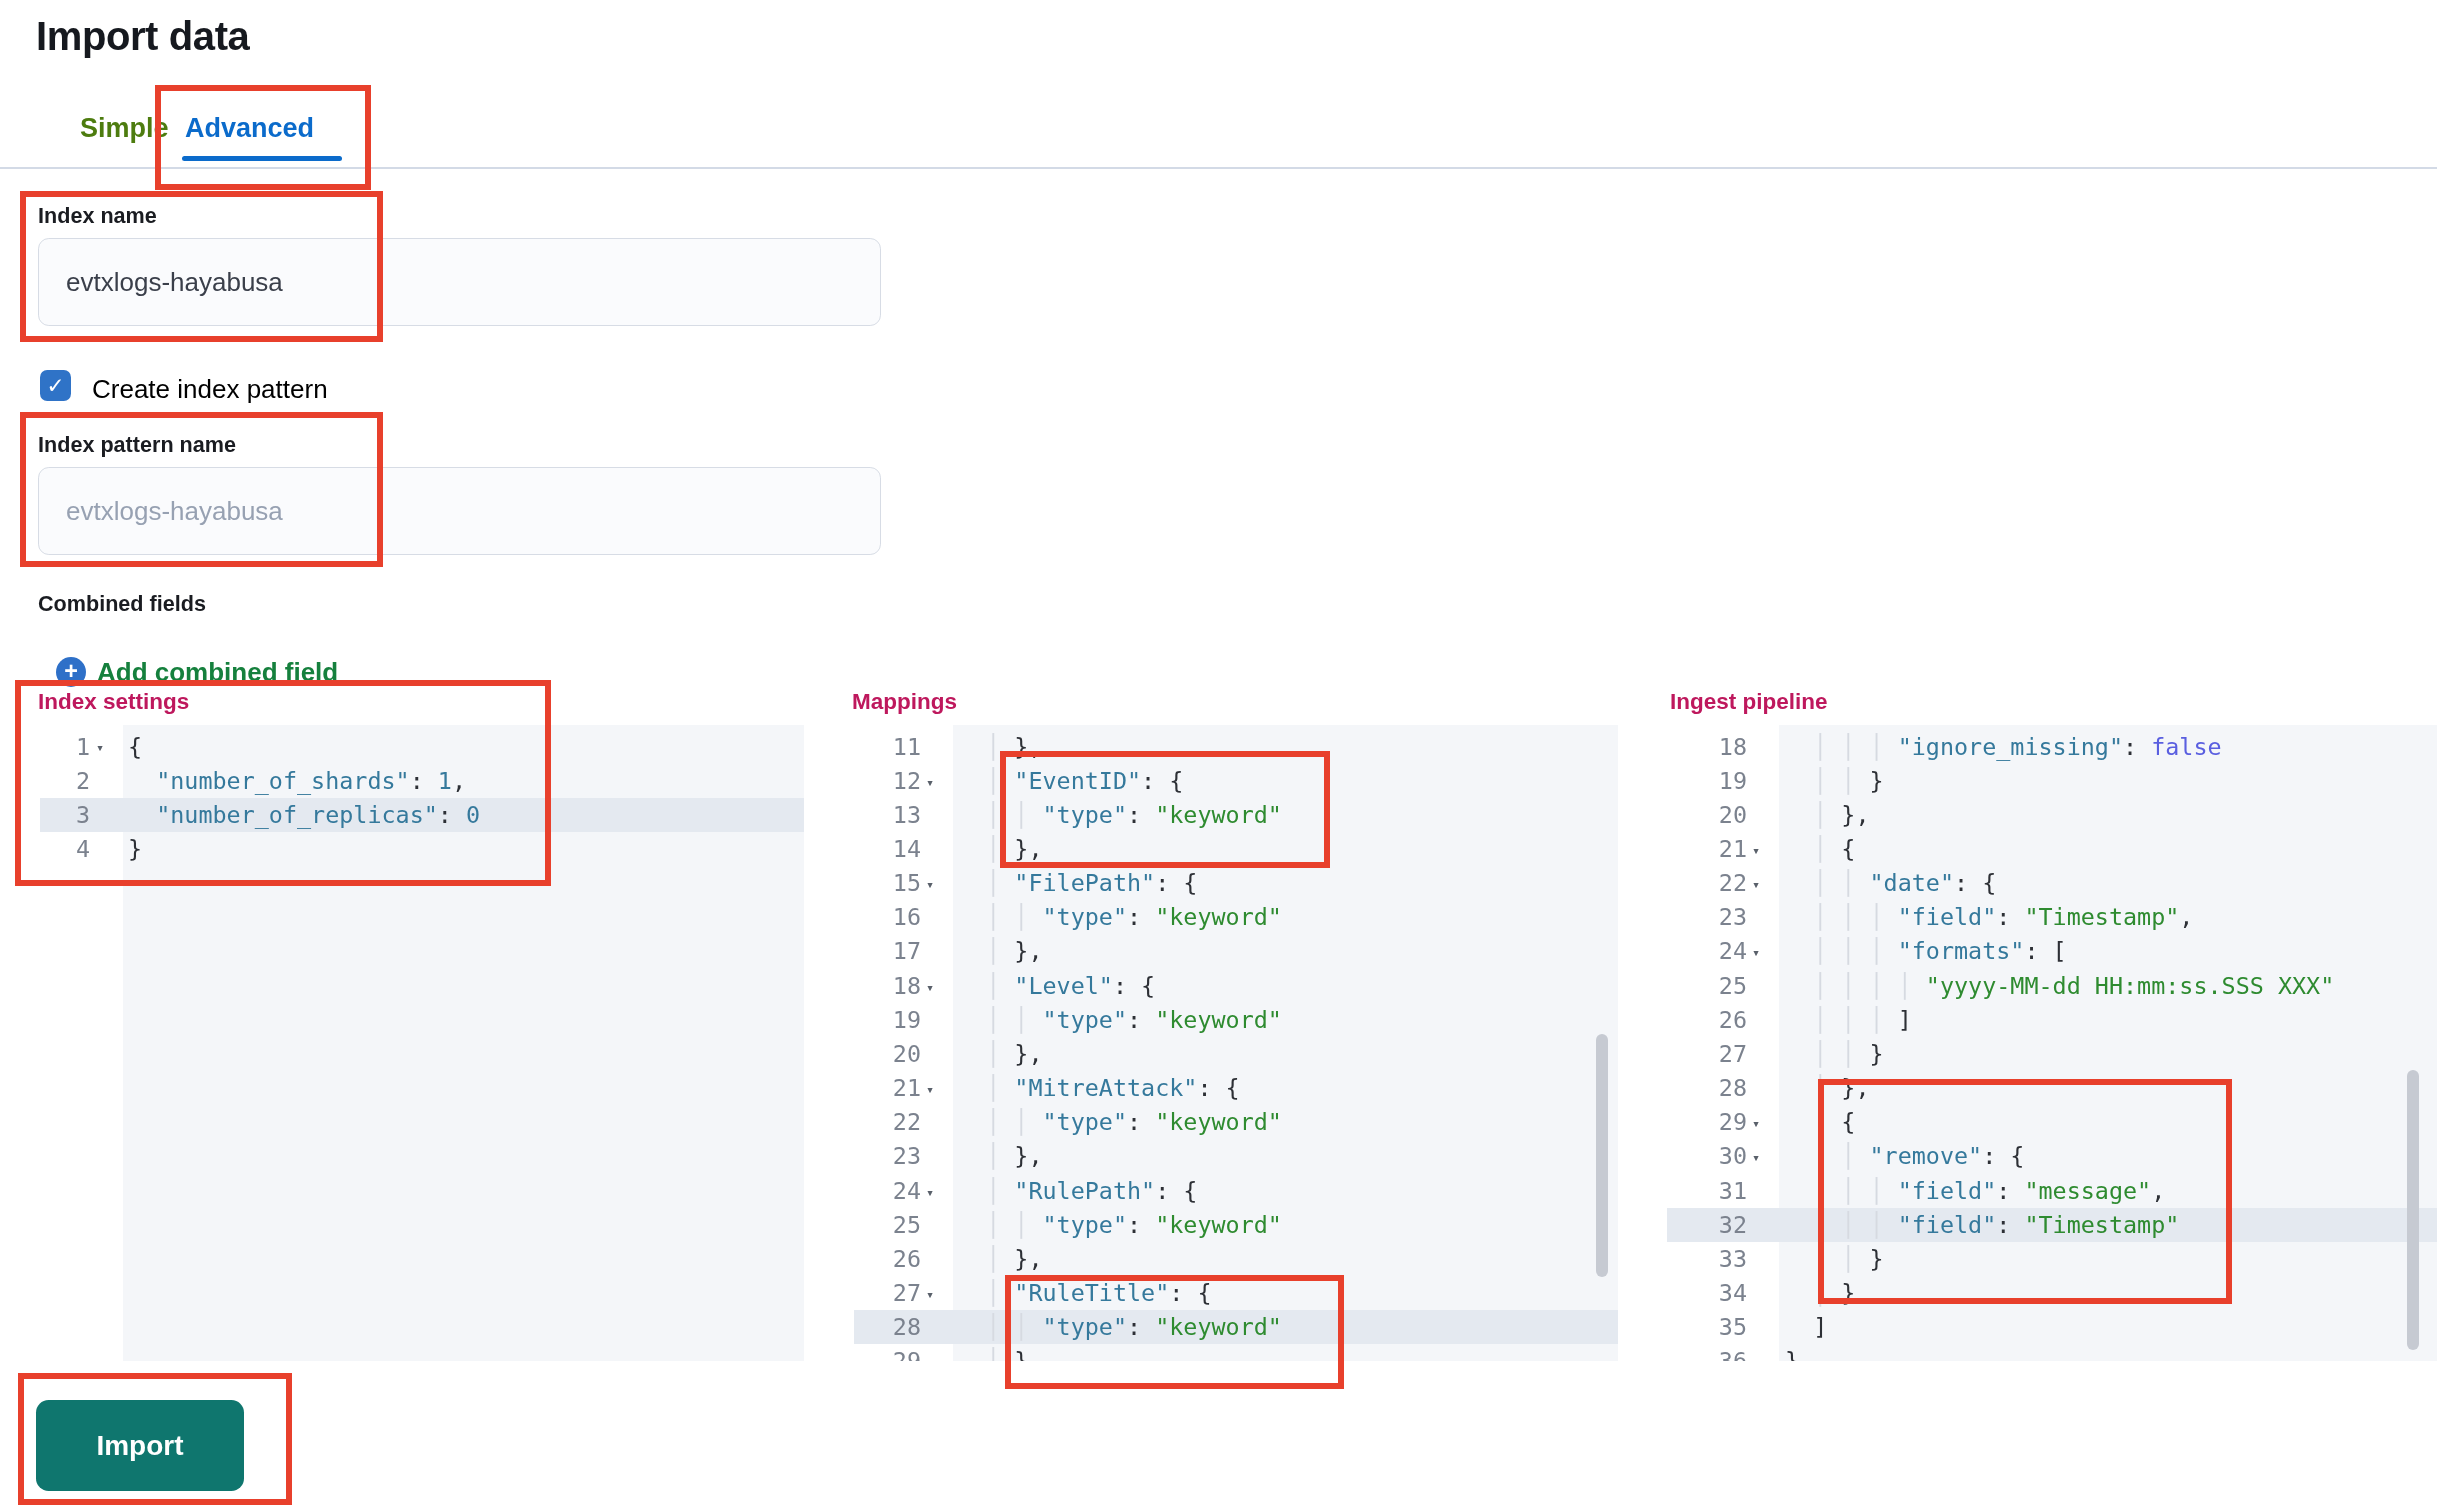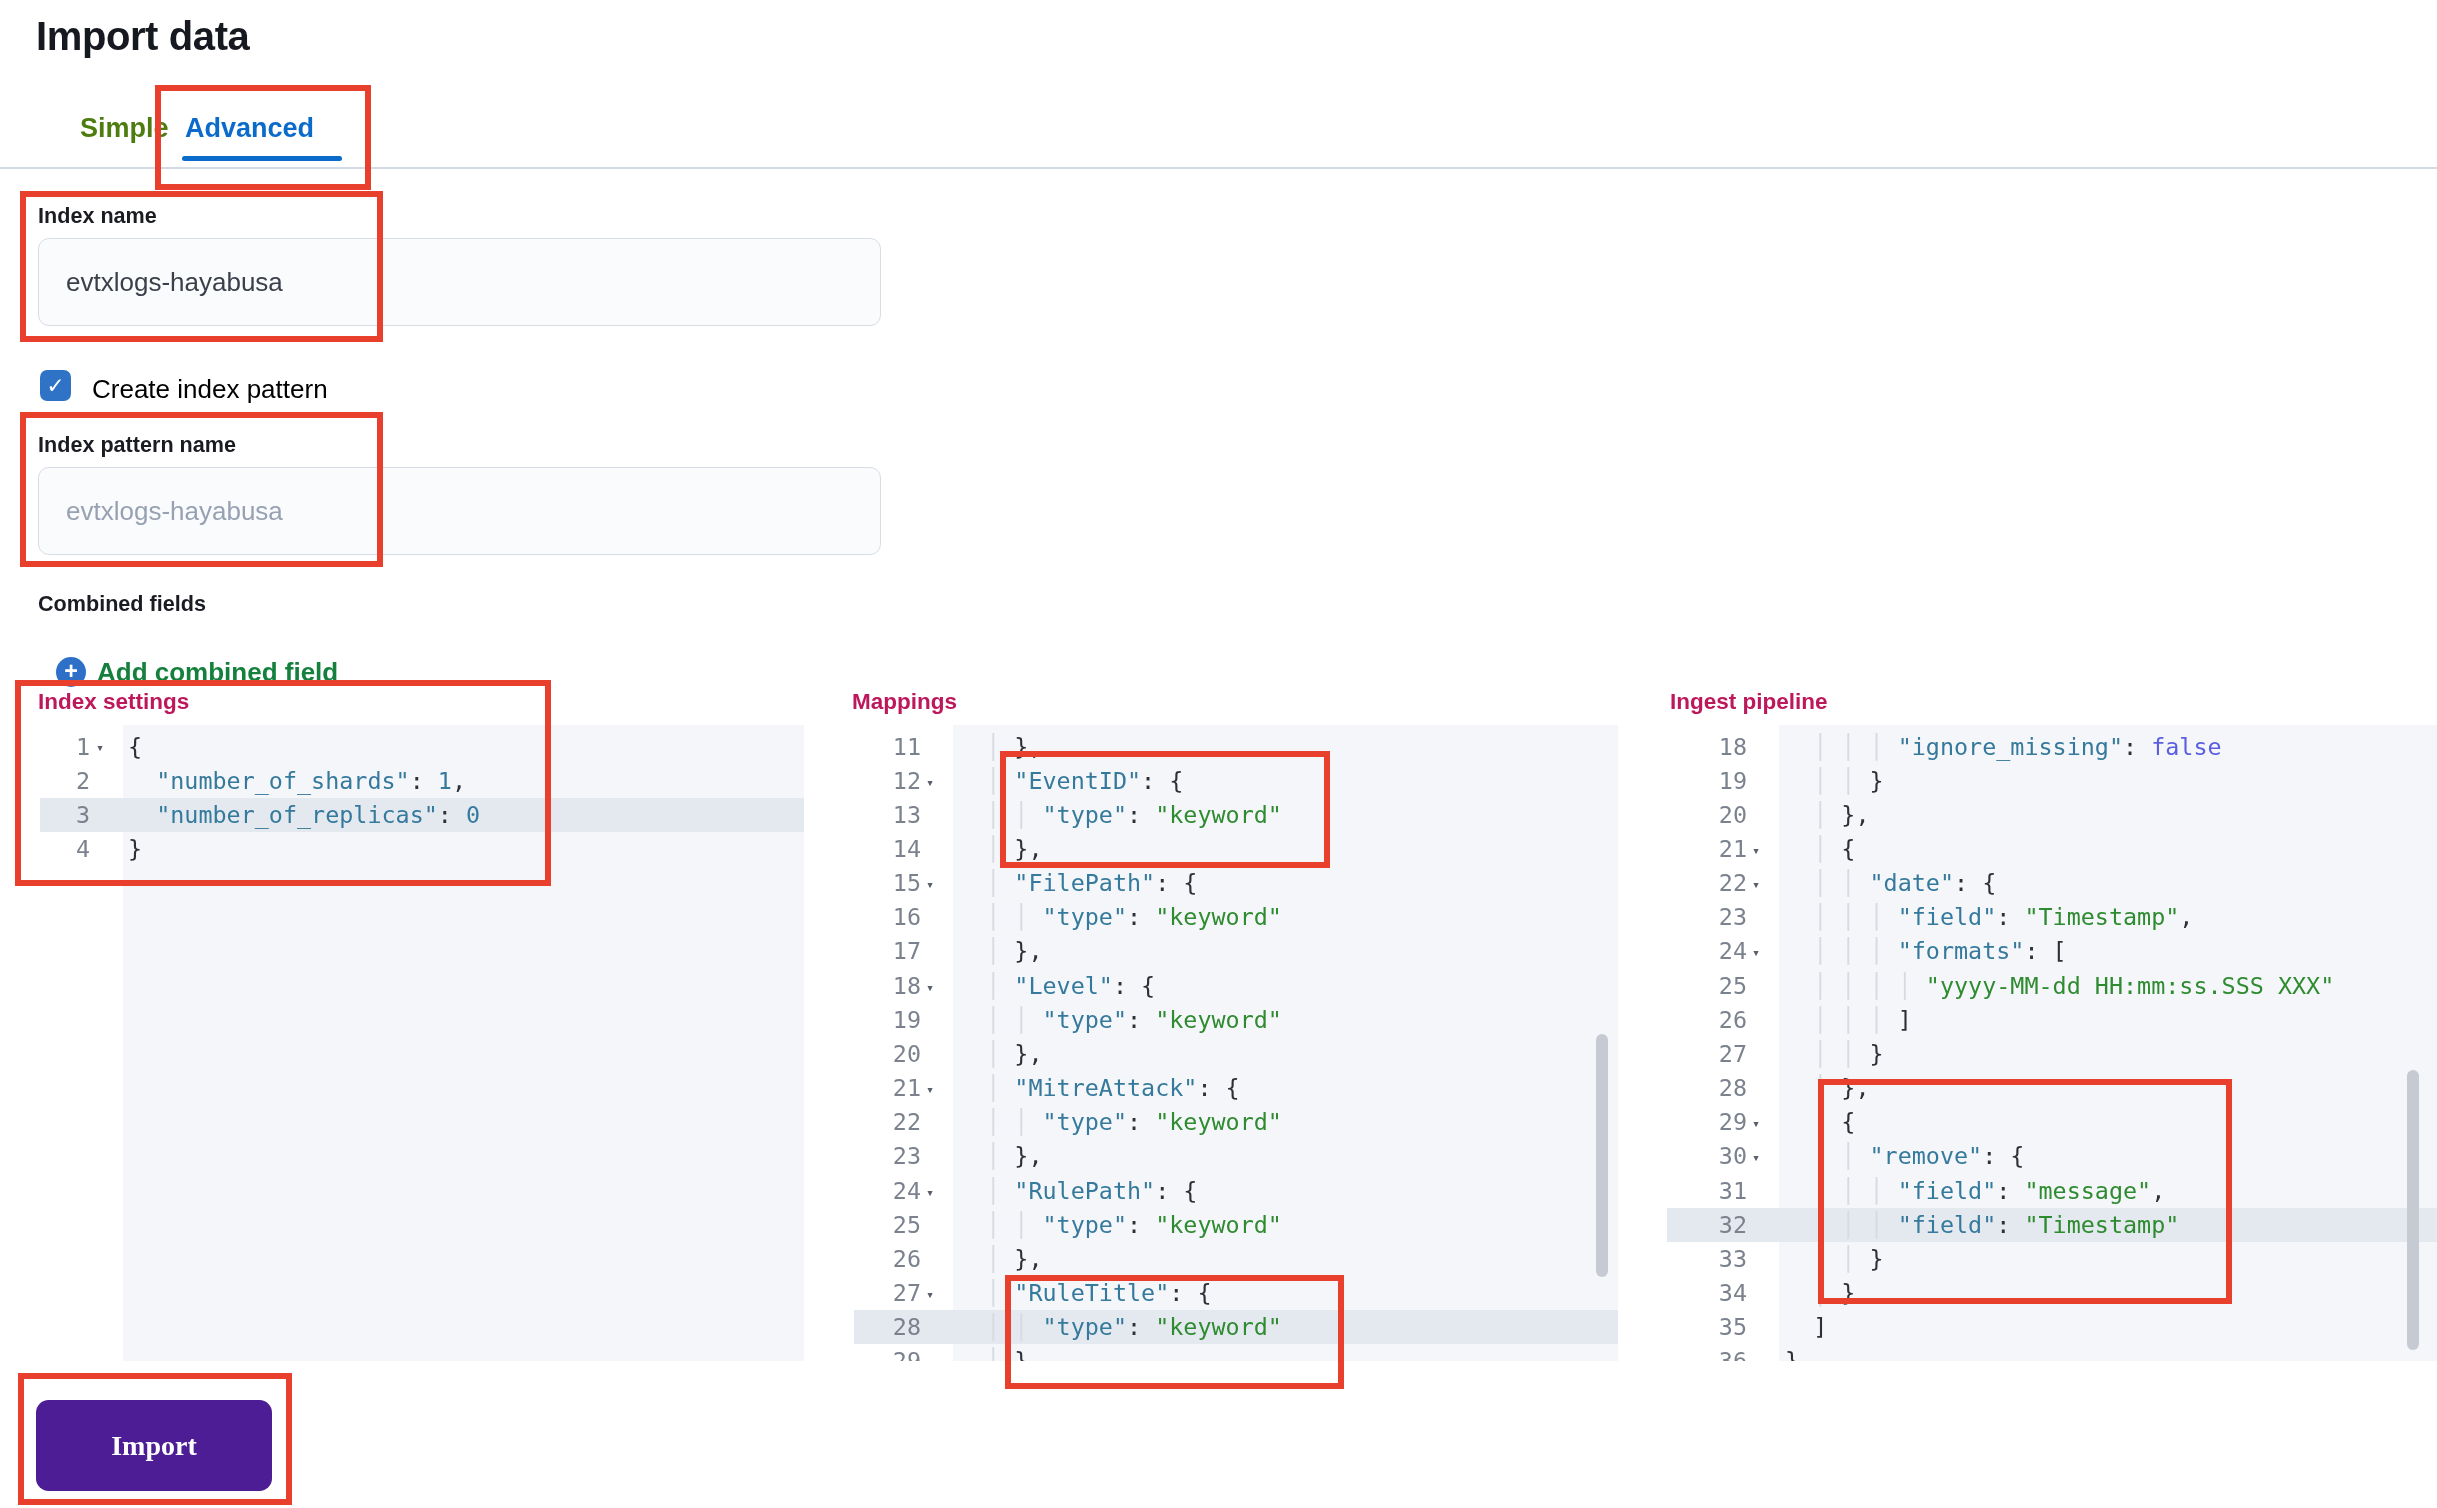--- a/index.html
+++ b/index.html
@@ -76,23 +76,23 @@
   .code .p { color:#2d3036; }   
   .code .b { color:#5a5fe0; }   
   .code .gd { color:#d6dae1; }  
 
   .scroll-thumb { width:11.7px; background:#c6cad2; border-radius:6.3px; cursor:pointer; }
   .thumb-mappings { left:1596px; top:1034px; height:243px; }
   .thumb-ingest  { left:2407px; top:1070px; height:280px; }
 
   
   .import-btn {
-    left:36px; top:1400px; width:236px; height:91px;
-    background:#4c1d95; border:none; border-radius:12.6px;
-    color:#ffffff; font-family:Liberation Serif, serif;
+    left:36px; top:1400px; width:208px; height:91px;
+    background:#0f766e; border:none; border-radius:12.6px;
+    color:#ffffff; font-family:Liberation Sans, sans-serif;
     font-size:28px; font-weight:bold; cursor:pointer;
   }
 
   
   .rbox { position:absolute; border:6.3px solid #e8402c; pointer-events:none; }
   .rbox-1 { left:155px;  top:85px;   width:216px; height:105px; }
   .rbox-2 { left:20px;   top:191px;  width:363px; height:151px; }
   .rbox-3 { left:20px;   top:412px;  width:363px; height:155px; }
   .rbox-4 { left:15.3px;   top:680px;  width:536px; height:206px; }
   .rbox-5 { left:1000px; top:751px;  width:330px; height:117px; }

